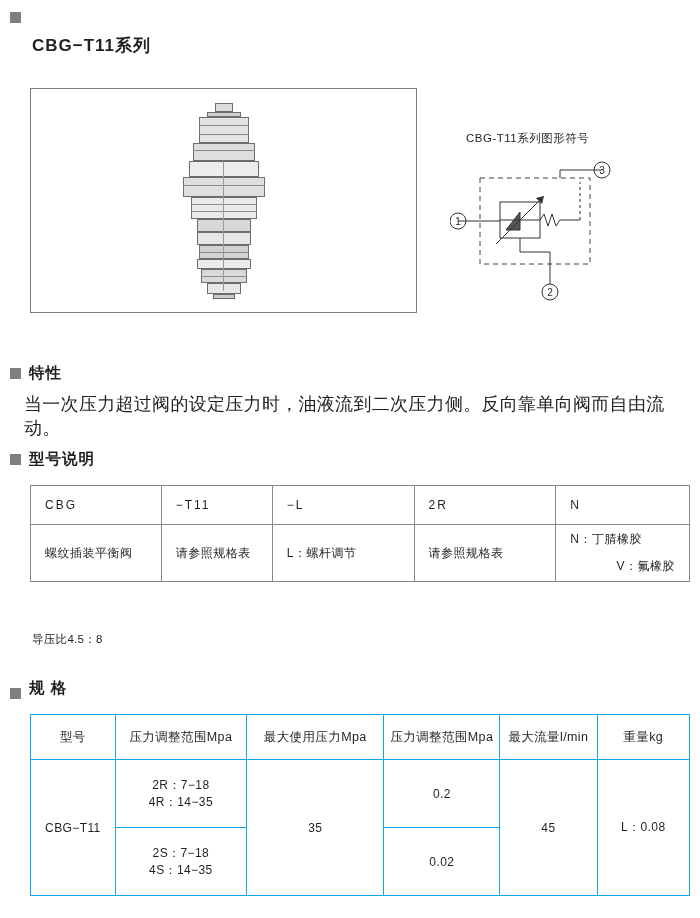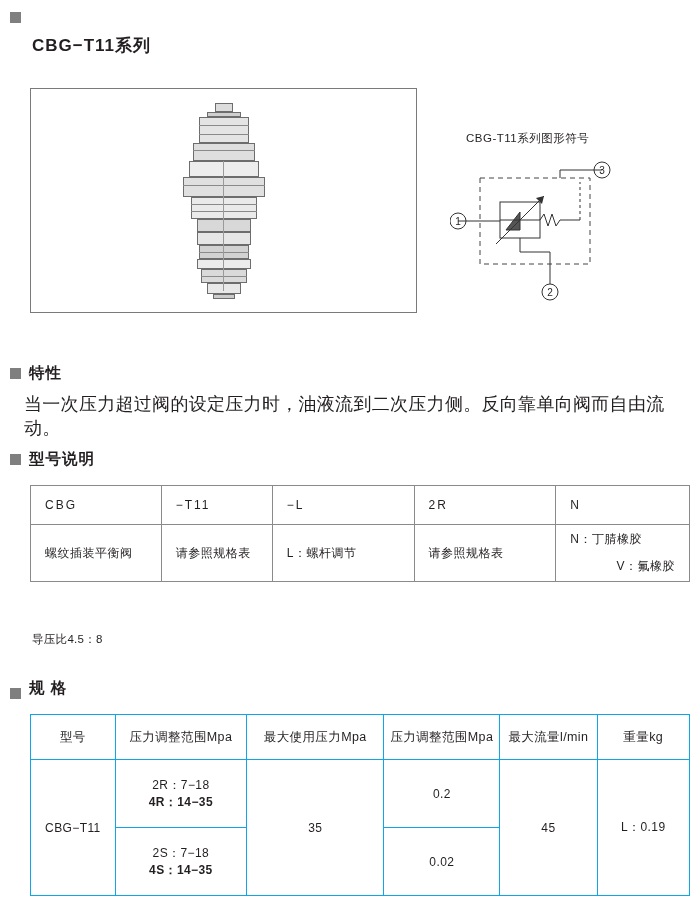--- a/index.html
+++ b/index.html
@@ -189,21 +189,21 @@
   .spec-table td.body {
     height: 67px;
   }
   .sp-c1 { width: 78px; }
   .sp-c2 { width: 132px; }
   .sp-c3 { width: 140px; }
   .sp-c4 { width: 116px; }
   .sp-c5 { width: 95px; margin-top: 28px; }
   .sp-c6 { width: 90px; }
   .stack span { display: block; }
-  .stack span + span { margin-top: 0; font-weight: bold; }
+  .stack span + span { margin-top: 0; }
 </style>
 </head>
 <body>
 
 <div class="page">
 
   <div class="title-block">
     <div class="head-row">
       <span class="sq"></span>
     </div>
@@ -335,21 +335,21 @@
     </tr>
     <tr>
       <td class="body" rowspan="2">CBG−T11</td>
       <td class="body stack">
         <span>2R：7−18</span>
         <span>4R：14−35</span>
       </td>
       <td class="body" rowspan="2">35</td>
       <td class="body">0.2</td>
       <td class="body" rowspan="2">45</td>
-      <td class="body" rowspan="2">L：0.19</td>
+      <td class="body" rowspan="2">L：0.08</td>
     </tr>
     <tr>
       <td class="body stack">
         <span>2S：7−18</span>
         <span>4S：14−35</span>
       </td>
       <td class="body">0.02</td>
     </tr>
   </tbody>
     </table>

